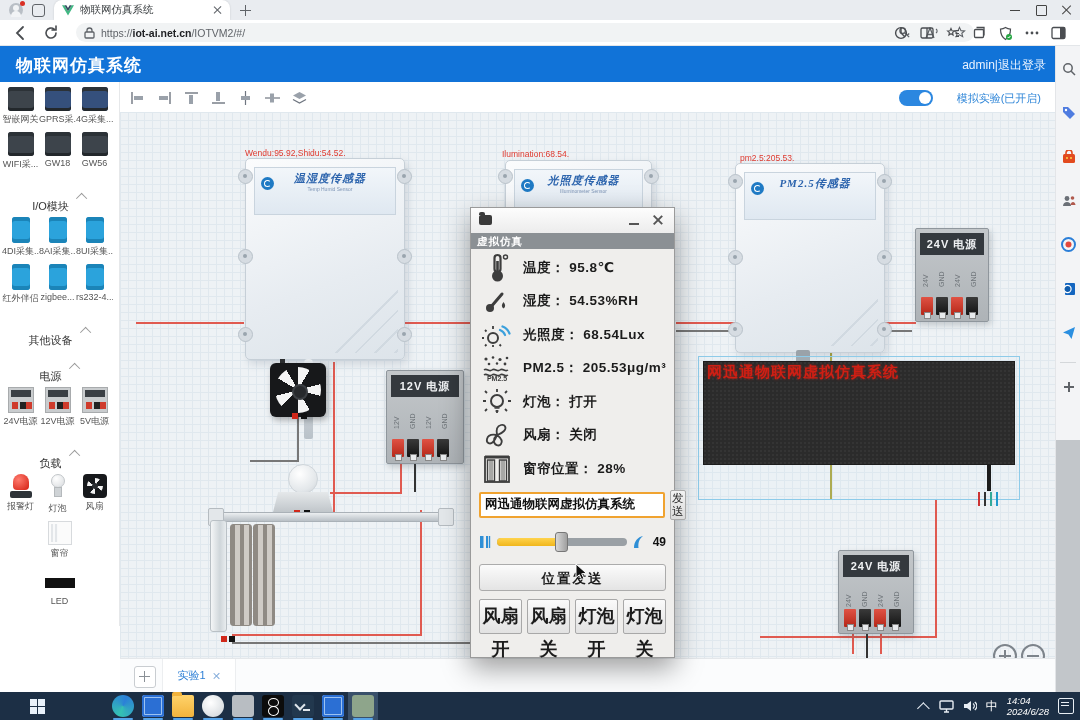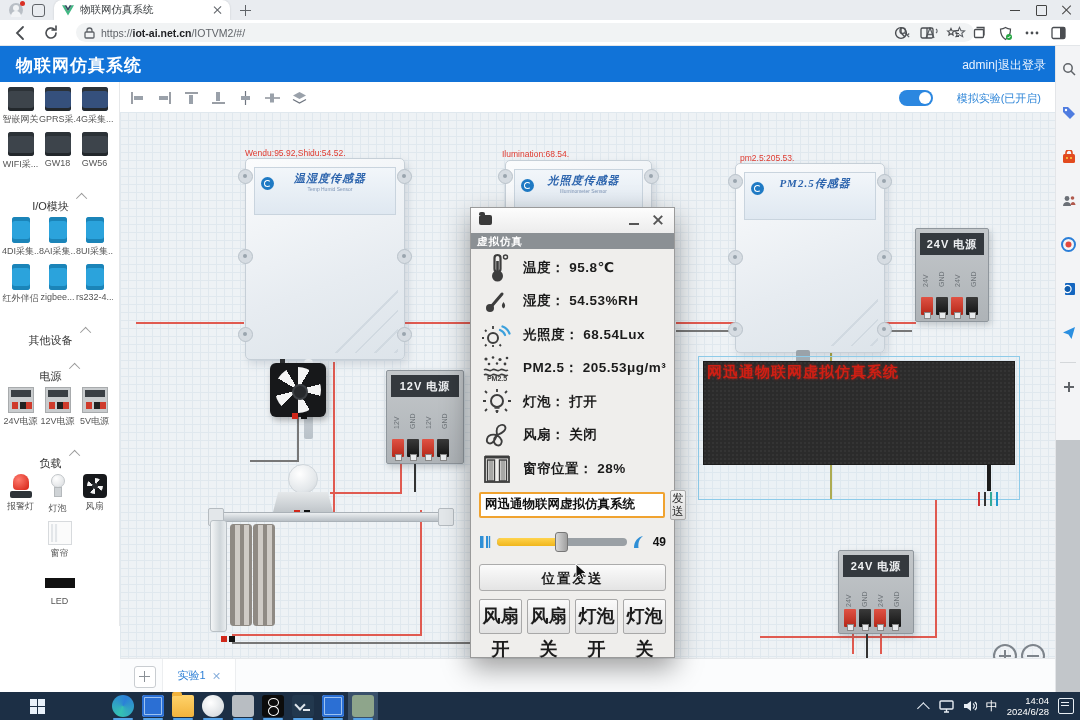--- a/index.html
+++ b/index.html
@@ -221,21 +221,21 @@
   .blackapp{background:#0c0c0c;border-radius:3px;}
   .blackapp::before{content:"";position:absolute;left:6px;top:3px;width:9px;height:7px;border:1.6px solid #fff;border-radius:50%;}
   .blackapp::after{content:"";position:absolute;left:6px;top:11px;width:9px;height:8px;border:1.6px solid #fff;border-radius:50%;}
   .termapp{background:#22384e;border-radius:3px;}
   .termapp::before{content:"";position:absolute;left:4px;top:6px;width:6px;height:6px;border-left:2px solid #dfe6ec;border-bottom:2px solid #dfe6ec;transform:rotate(-45deg);}
   .termapp::after{content:"";position:absolute;left:11px;top:14px;width:7px;height:2px;background:#dfe6ec;}
   .greenapp{background:#8ea58b;border-radius:3px;}
   .tray{position:absolute;right:6px;top:0;height:28px;display:flex;align-items:center;gap:9px;color:#fff;}
   .trchev{width:8px;height:8px;border-left:1.6px solid #e8eef4;border-top:1.6px solid #e8eef4;transform:rotate(45deg) translateY(3px);}
   .ime{font-size:12px;color:#fff;}
-  .clock{text-align:right;font-size:9.5px;line-height:11px;color:#fff;}
+  .clock{text-align:left;font-size:9.5px;line-height:11px;color:#fff;font-style:italic;}
   .notif{width:14px;height:14px;border:1.4px solid #e8eef4;border-radius:2px;position:relative;}
   .notif::before{content:"";position:absolute;left:2px;top:3px;width:8px;height:1.2px;background:#e8eef4;box-shadow:0 3px 0 #e8eef4;}
 </style>
 </head>
 <body>
 
 <div id="screen">
 
   <div id="tabstrip">
     <span class="avatar">

